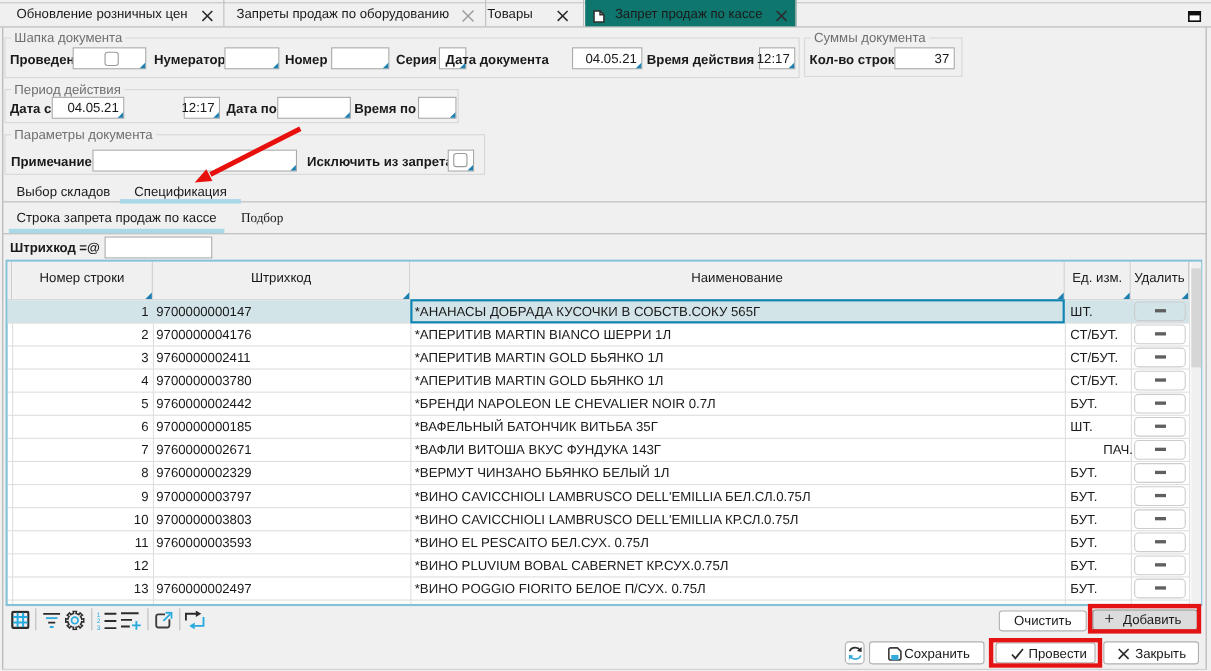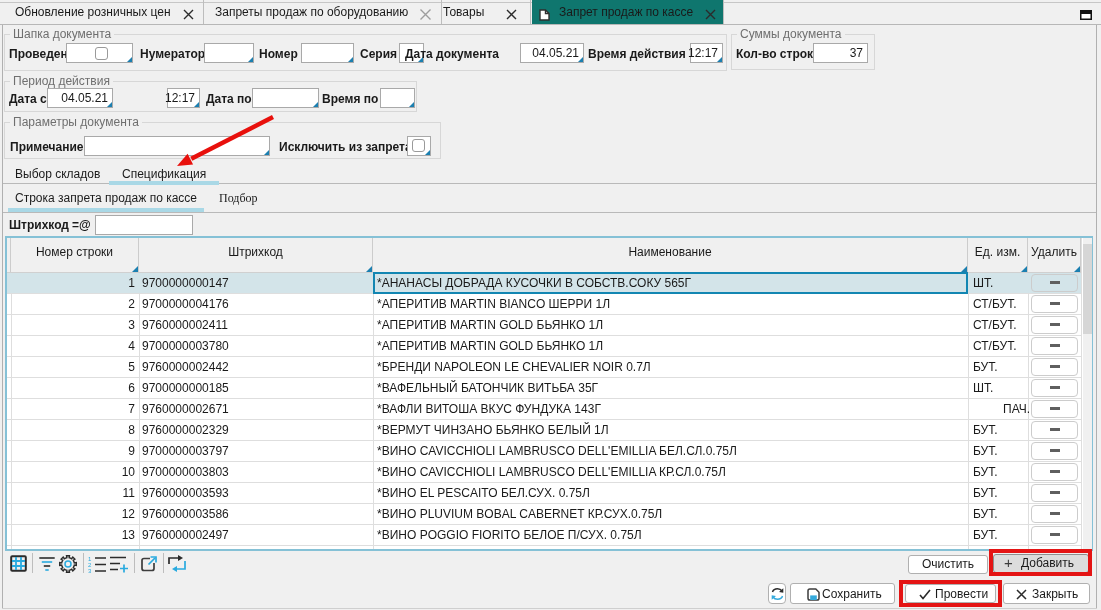--- a/index.html
+++ b/index.html
@@ -286,21 +286,20 @@
       <div style="left:4px; width:124px; text-align:right;">11</div>
       <div style="left:135px; width:228px;">9760000003593</div>
       <div style="left:370px; width:588px;">*ВИНО EL PESCAITO БЕЛ.СУХ. 0.75Л</div>
       <div style="left:966px; width:54px;">БУТ.</div>
       <div class="mbtn" style="left:1024px; top:1px; width:47px; height:18px; line-height:16px; background:#fff;">
           <i></i>
         </div>
     </div>
     <div class="trow" style="top:265.5px;">
       <div style="left:4px; width:124px; text-align:right;">12</div>
-      <div style="left:135px; width:228px;">9760000003586</div>
       <div style="left:370px; width:588px;">*ВИНО PLUVIUM BOBAL CABERNET КР.СУХ.0.75Л</div>
       <div style="left:966px; width:54px;">БУТ.</div>
       <div class="mbtn" style="left:1024px; top:1px; width:47px; height:18px; line-height:16px; background:#fff;">
           <i></i>
         </div>
     </div>
     <div class="trow" style="top:286.5px;">
       <div style="left:4px; width:124px; text-align:right;">13</div>
       <div style="left:135px; width:228px;">9760000002497</div>
       <div style="left:370px; width:588px;">*ВИНО POGGIO FIORITO БЕЛОЕ П/СУХ. 0.75Л</div>

